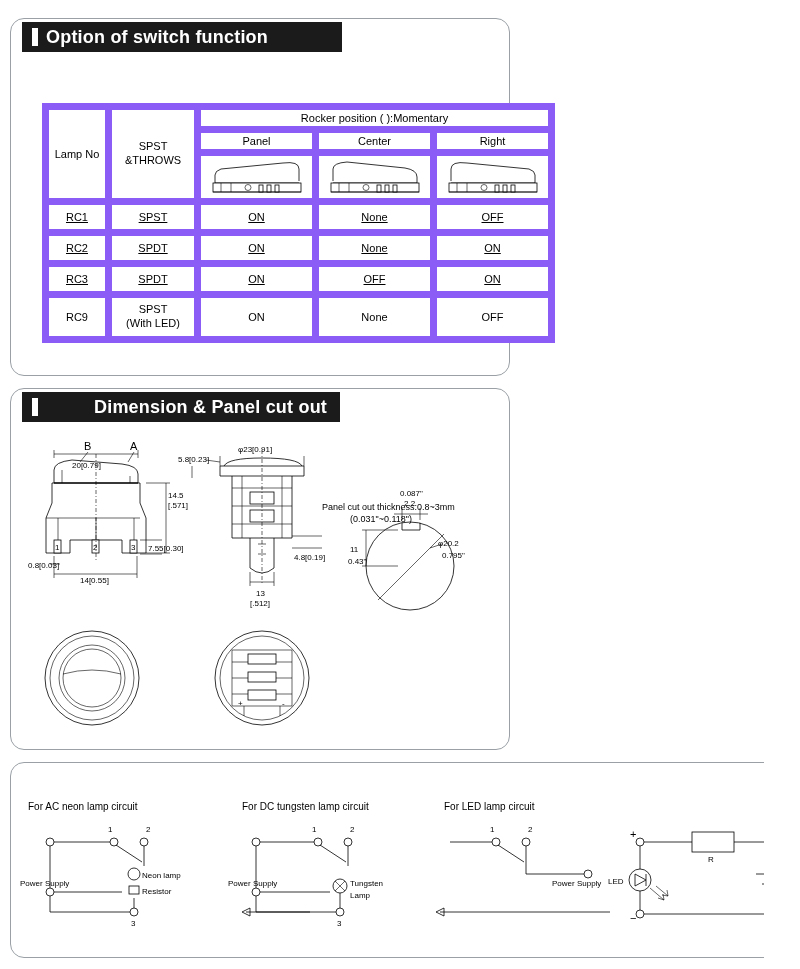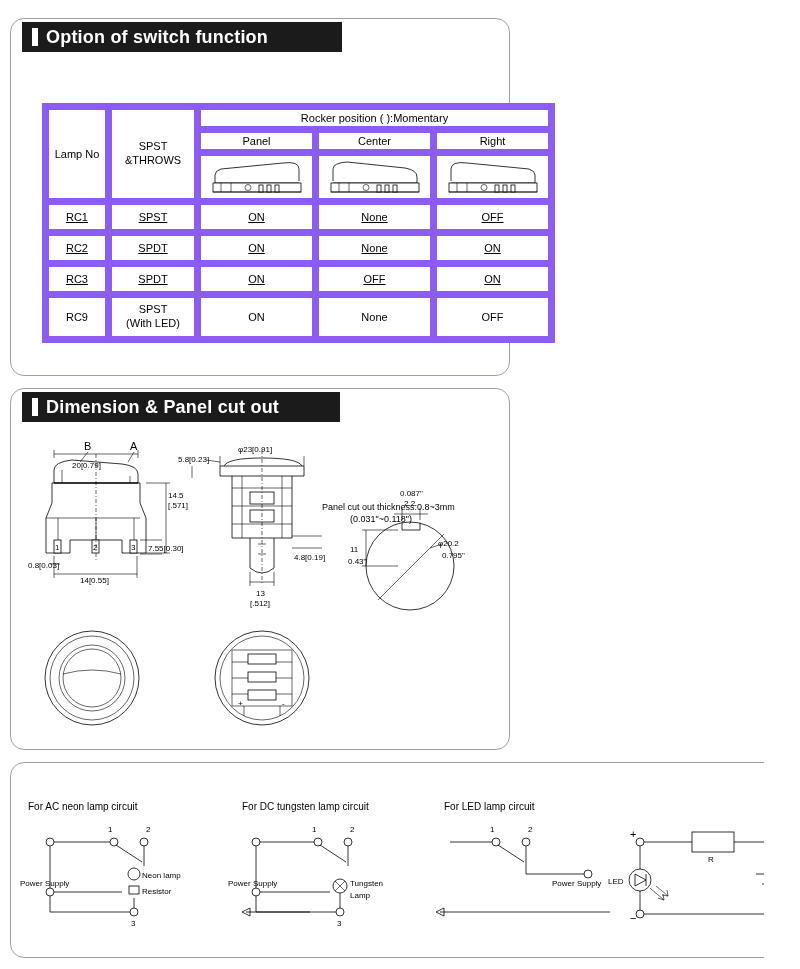--- a/index.html
+++ b/index.html
@@ -45,21 +45,21 @@
   }
   .banner .bar {
     width: 6px;
     height: 60%;
     background: #ffffff;
     margin: 0 8px 0 10px;
   }
   .banner .txt { letter-spacing: 0.2px; }
 
   #banner-switch-function { left: 22px; top: 22px; width: 320px; height: 30px; font-size: 18px; }
-  #banner-dimension { left: 22px; top: 392px; width: 318px; height: 30px; font-size: 18px; }
+  #banner-dimension { left: 22px; top: 392px; width: 318px; height: 30px; font-size: 18px; gap: 48px; }
   #banner-lamp { left: 22px; top: 765px; width: 142px; height: 22px; font-size: 13px; }
   #banner-lamp .bar { width: 4px; margin: 0 6px 0 7px; }
 
   
   #switch-table {
     position: absolute;
     left: 42px;
     top: 103px;
     border-collapse: collapse;
     font-size: 11px;

